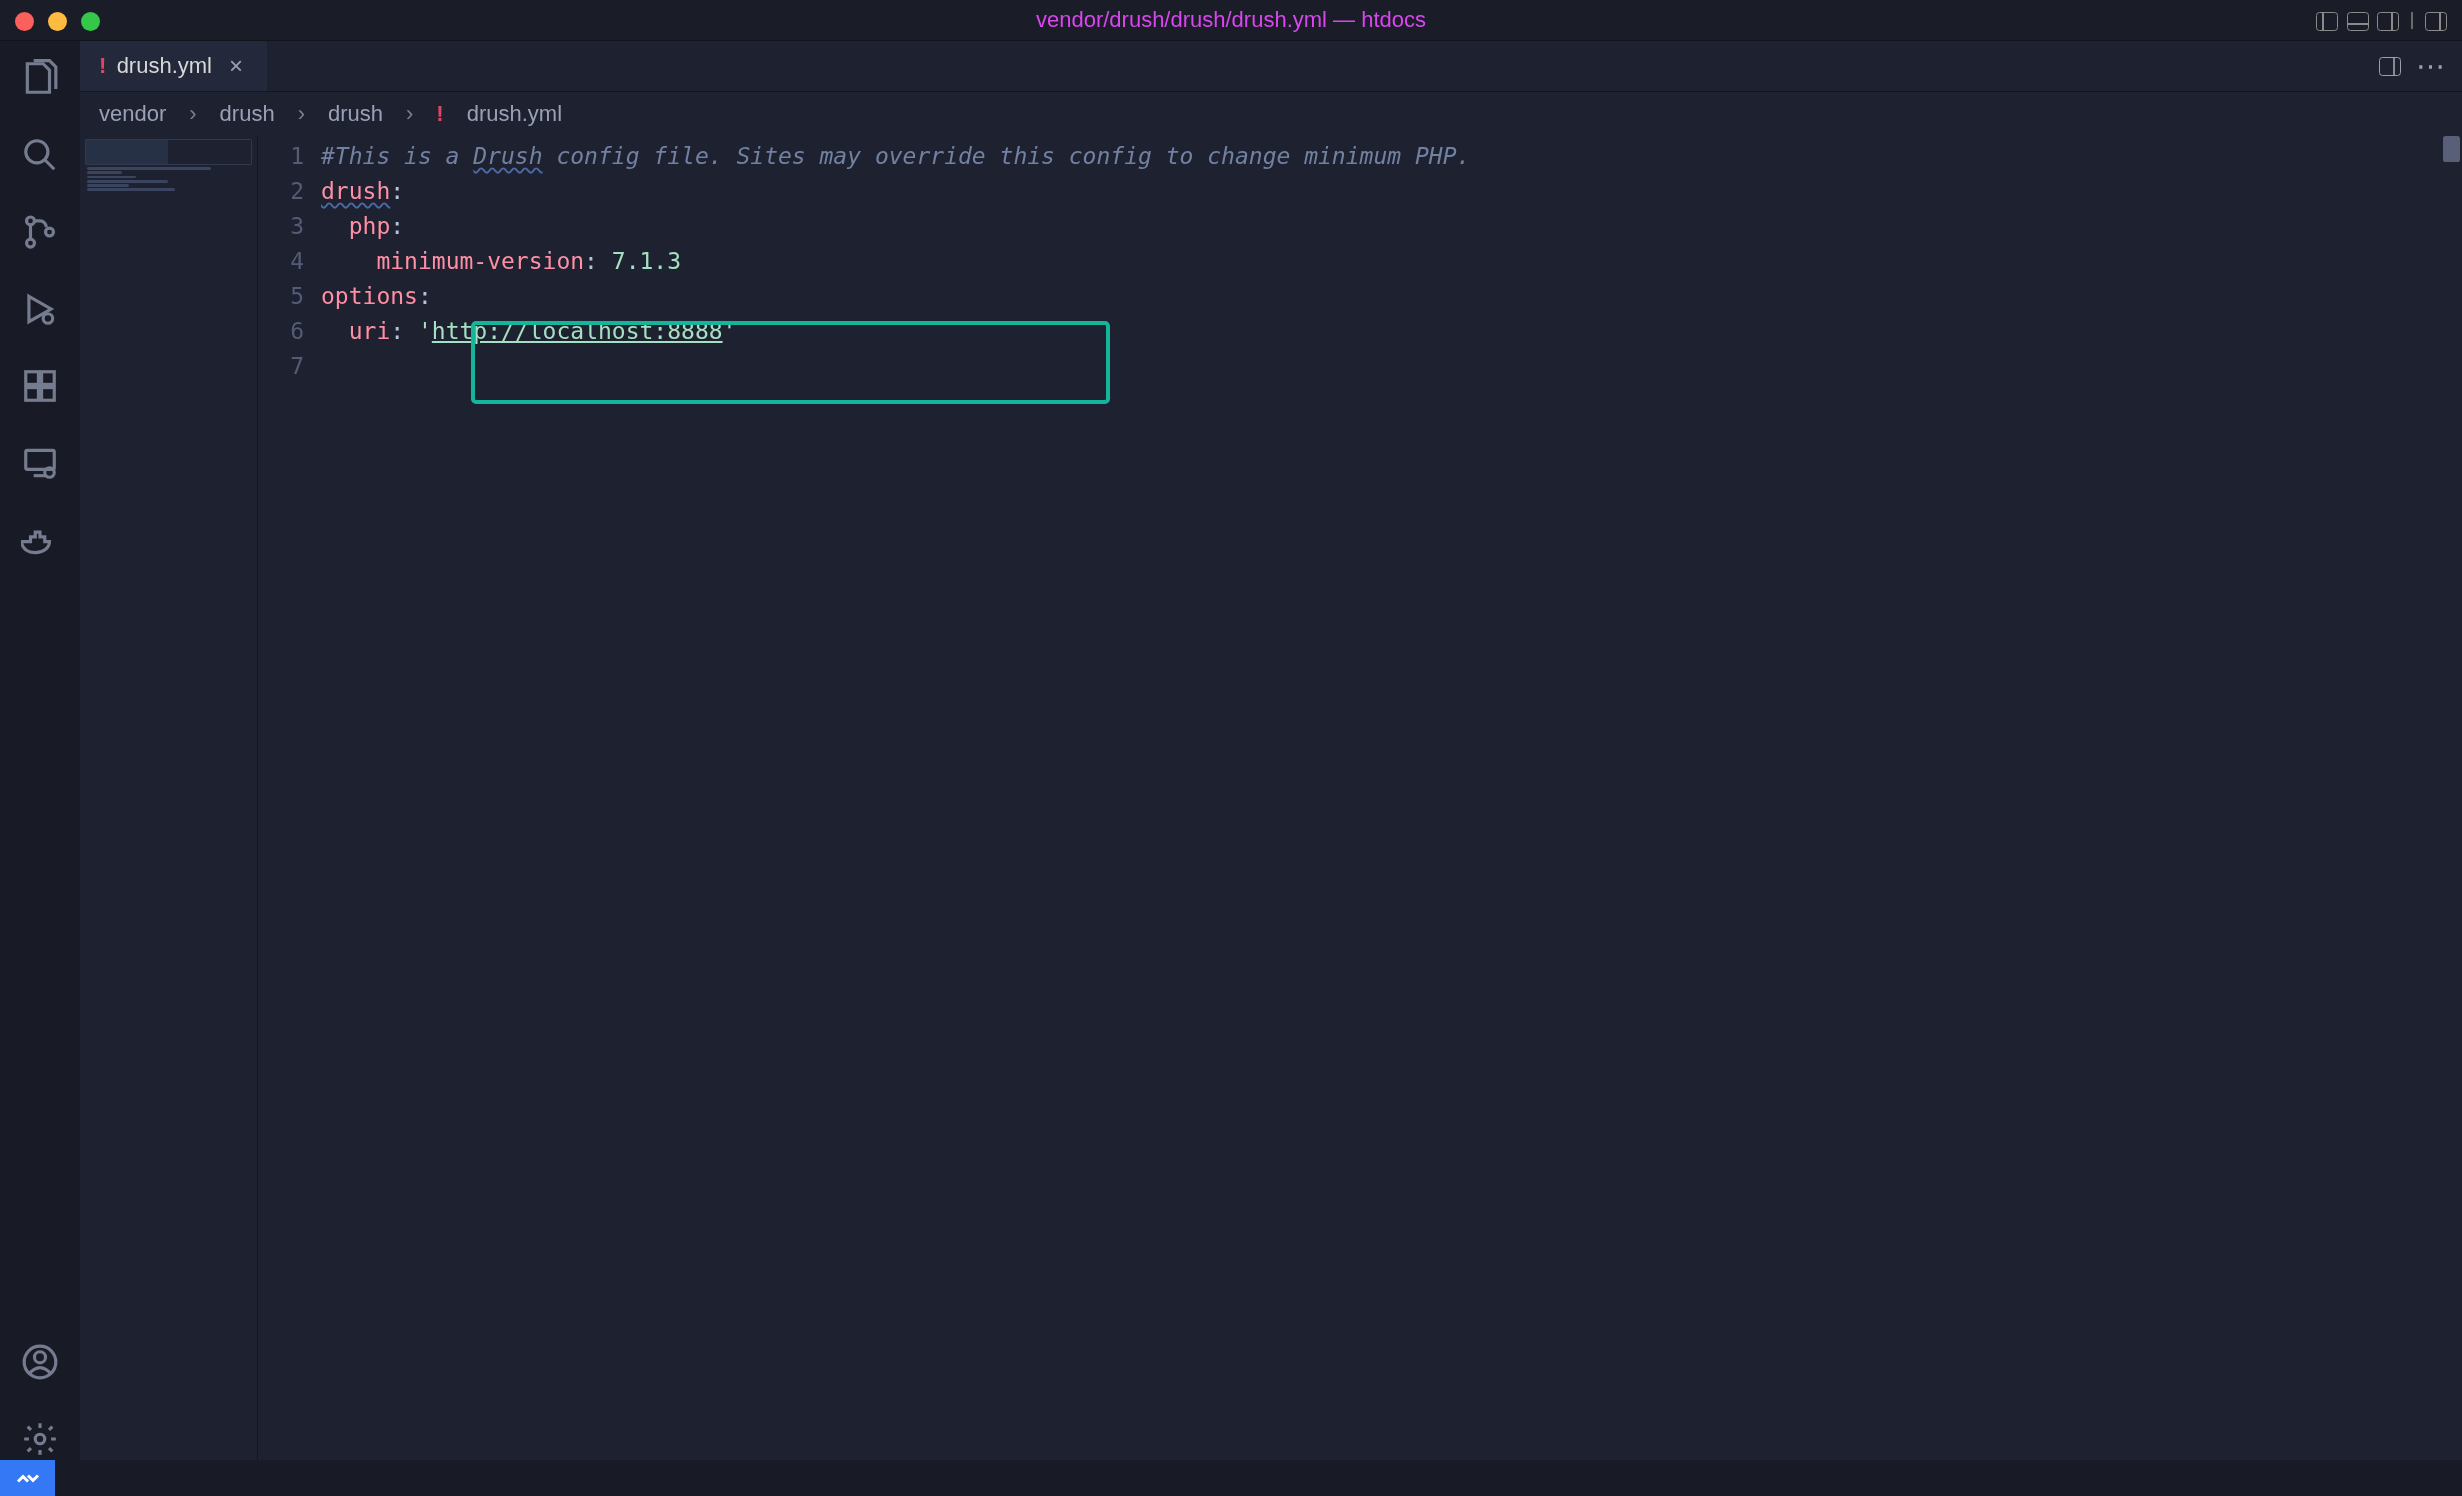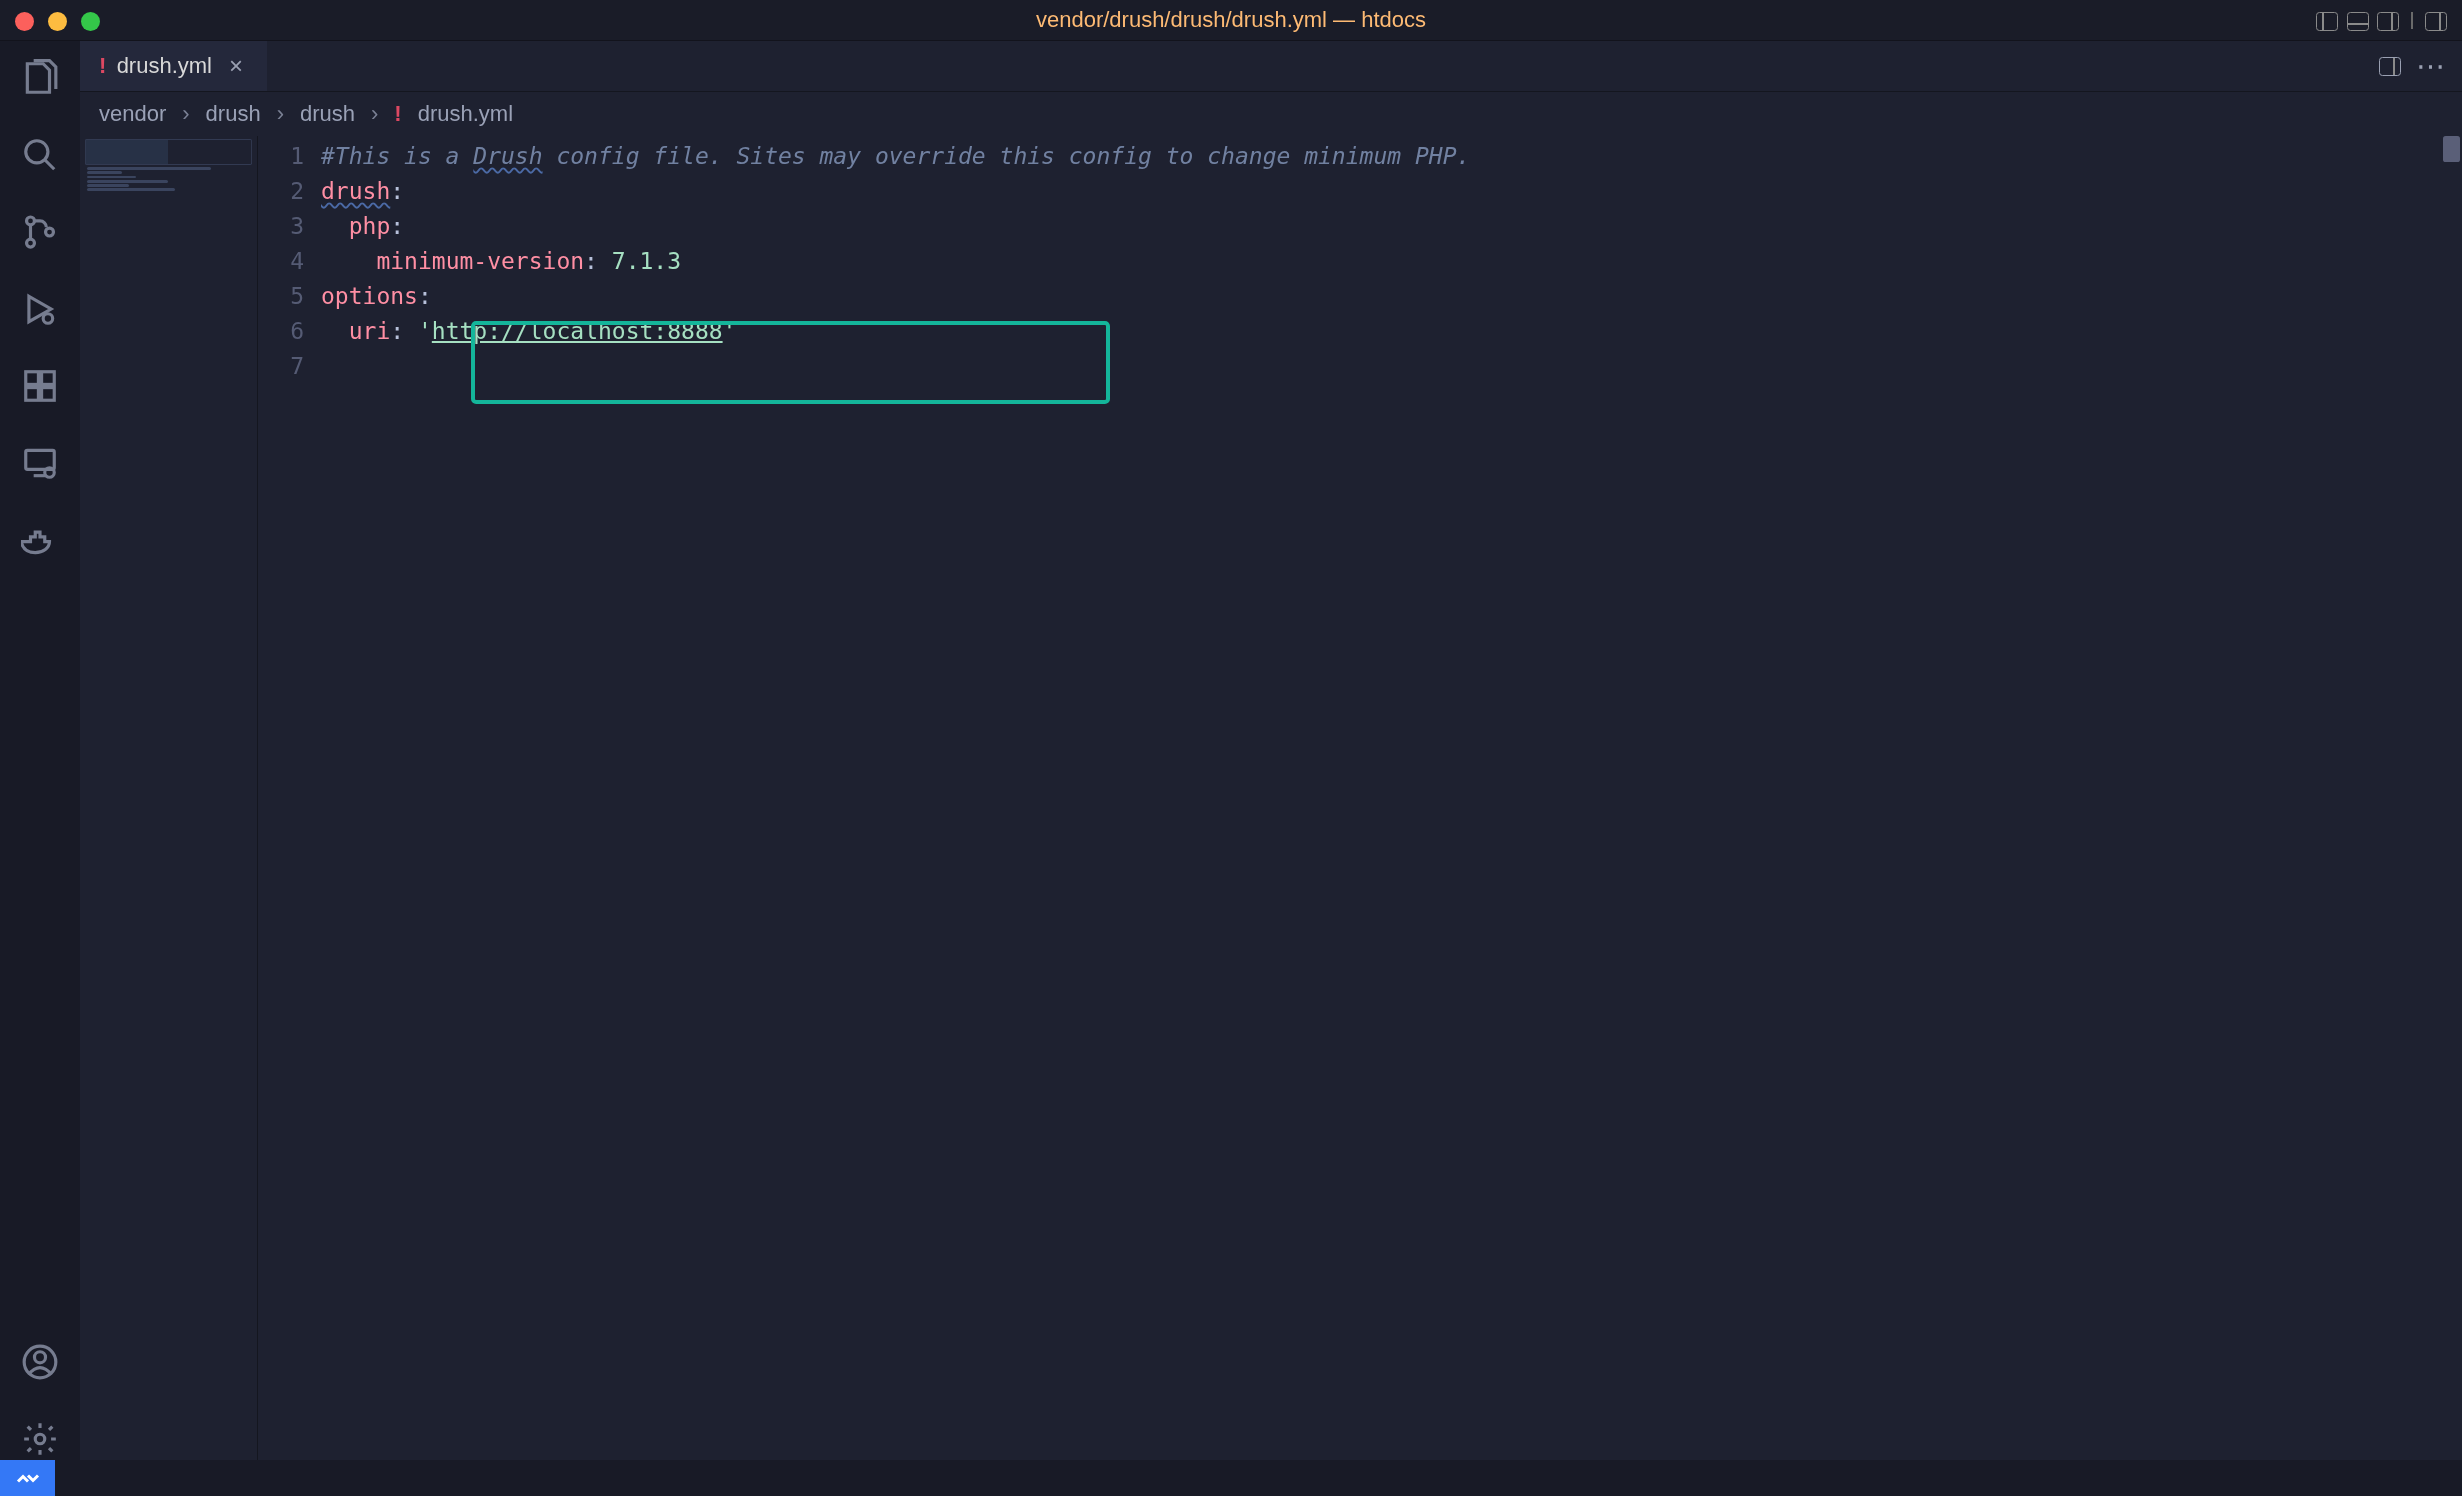--- a/index.html
+++ b/index.html
@@ -6,21 +6,21 @@
 html,body { width:2462px; height:1496px; overflow:hidden;
   font-family: -apple-system, BlinkMacSystemFont, "Segoe UI", sans-serif;
   background:#1e2130; color:#c9ccd1; }
 
 
 .titlebar { position:relative; height:41px; background:#1a1c28;
   display:flex; align-items:center; border-bottom:0.9px solid #12131c;}
 .traffic { position:absolute; left:15.4px; top:12px; display:flex; gap:13.7px;}
 .dot { width:19px; height:19px; border-radius:50%; }
 .dot.red{background:#fc605c;} .dot.yel{background:#fdbc40;} .dot.grn{background:#34c749;}
-.title { margin:0 auto; font-size:22px; color:#fdba74; }
+.title { margin:0 auto; font-size:22px; color:#d946ef; }
 .titlebar-right { position:absolute; right:15.4px; top:12px; display:flex;
   gap:8.5px; color:#8c8c8c; font-size:17px;}
 .layout-ic { width:22px; height:19px; border:1.7px solid #8a8a8a; border-radius:3.4px; position:relative;}
 .layout-ic.l::before{content:"";position:absolute;left:5.1px;top:0;bottom:0;width:1.7px;background:#8a8a8a;}
 .layout-ic.b::before{content:"";position:absolute;left:0;right:0;bottom:5.1px;height:1.7px;background:#8a8a8a;}
 .layout-ic.r::before{content:"";position:absolute;right:5.1px;top:0;bottom:0;width:1.7px;background:#8a8a8a;}
 .layout-sep{width:1.7px;height:17px;background:#6a6a6a;margin:0 3.4px;}
 
 
 .shell { display:flex; height:1419px; }
@@ -38,21 +38,21 @@
   border-bottom:0.9px solid #14161f;}
 .tab { display:flex; align-items:center; gap:10.3px; padding:0 24px 0 19px;
   background:#24283b; color:#d8d8d8; font-size:22px; position:relative;}
 .tab .exc{color:#dc4862;font-weight:bold;font-size:22px;}
 .tab .close{color:#9aa0b2;font-size:24px;margin-left:6.8px;}
 .tabs .grow{flex:1;}
 .tabs .right{display:flex;align-items:center;gap:15.4px;padding-right:17px;color:#9aa0b2;font-size:29px;}
 
 
 .crumbs{height:44px;display:flex;align-items:center;padding-left:19px;
-  color:#9aa1b6;font-size:22px;gap:16px;}
+  color:#9aa1b6;font-size:22px;gap:23px;}
 .crumbs .sep{color:#7a8094;}
 .crumbs .exc{color:#dc4862;font-weight:bold;}
 
 
 .code-wrap{flex:1;display:flex;position:relative;}
 .minimap{width:178px;background:#1e2130;border-right:0.9px solid #14161f;}
 .mini-vis{margin:3.4px 5.1px 0 5.1px;height:26px;border-radius:1.7px;
   background:linear-gradient(90deg,#273146 0 50%,#1e2130 50%);
   box-shadow:inset 0 0 0 0.9px #323a52;}
 .gutter{width:63px;text-align:right;color:#555b74;font-size:23px;

